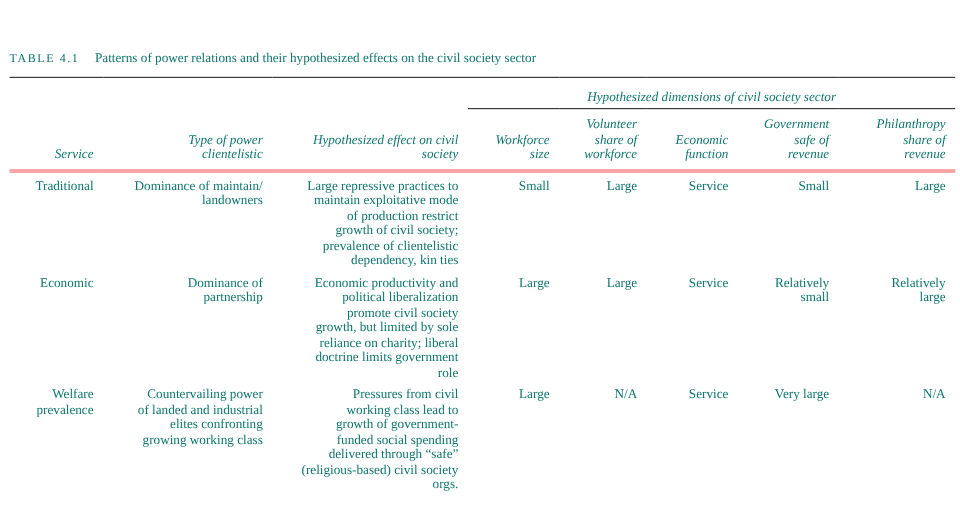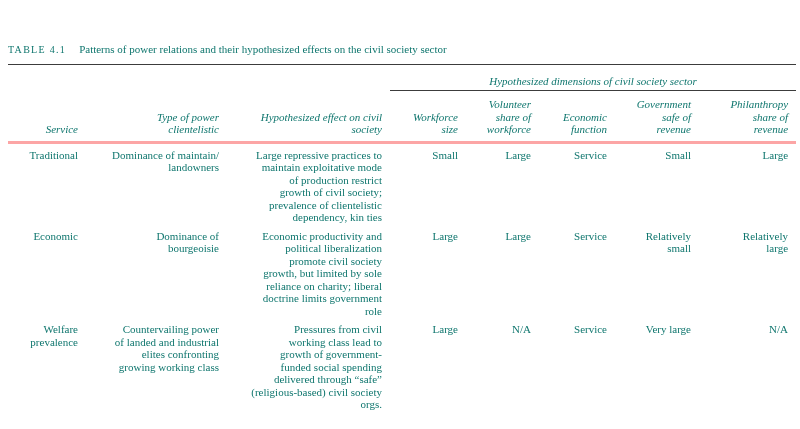--- a/index.html
+++ b/index.html
@@ -117,21 +117,21 @@
 dependency, kin ties</td>
         <td>Small</td>
         <td>Large</td>
         <td>Service</td>
         <td>Small</td>
         <td>Large</td>
       </tr>
       <tr>
         <td>Economic</td>
         <td>Dominance of
-bourgeoisie</td>
+partnership</td>
         <td>Economic productivity and
 political liberalization
 promote civil society
 growth, but limited by sole
 reliance on charity; liberal
 doctrine limits government
 role</td>
         <td>Large</td>
         <td>Large</td>
         <td>Service</td>

